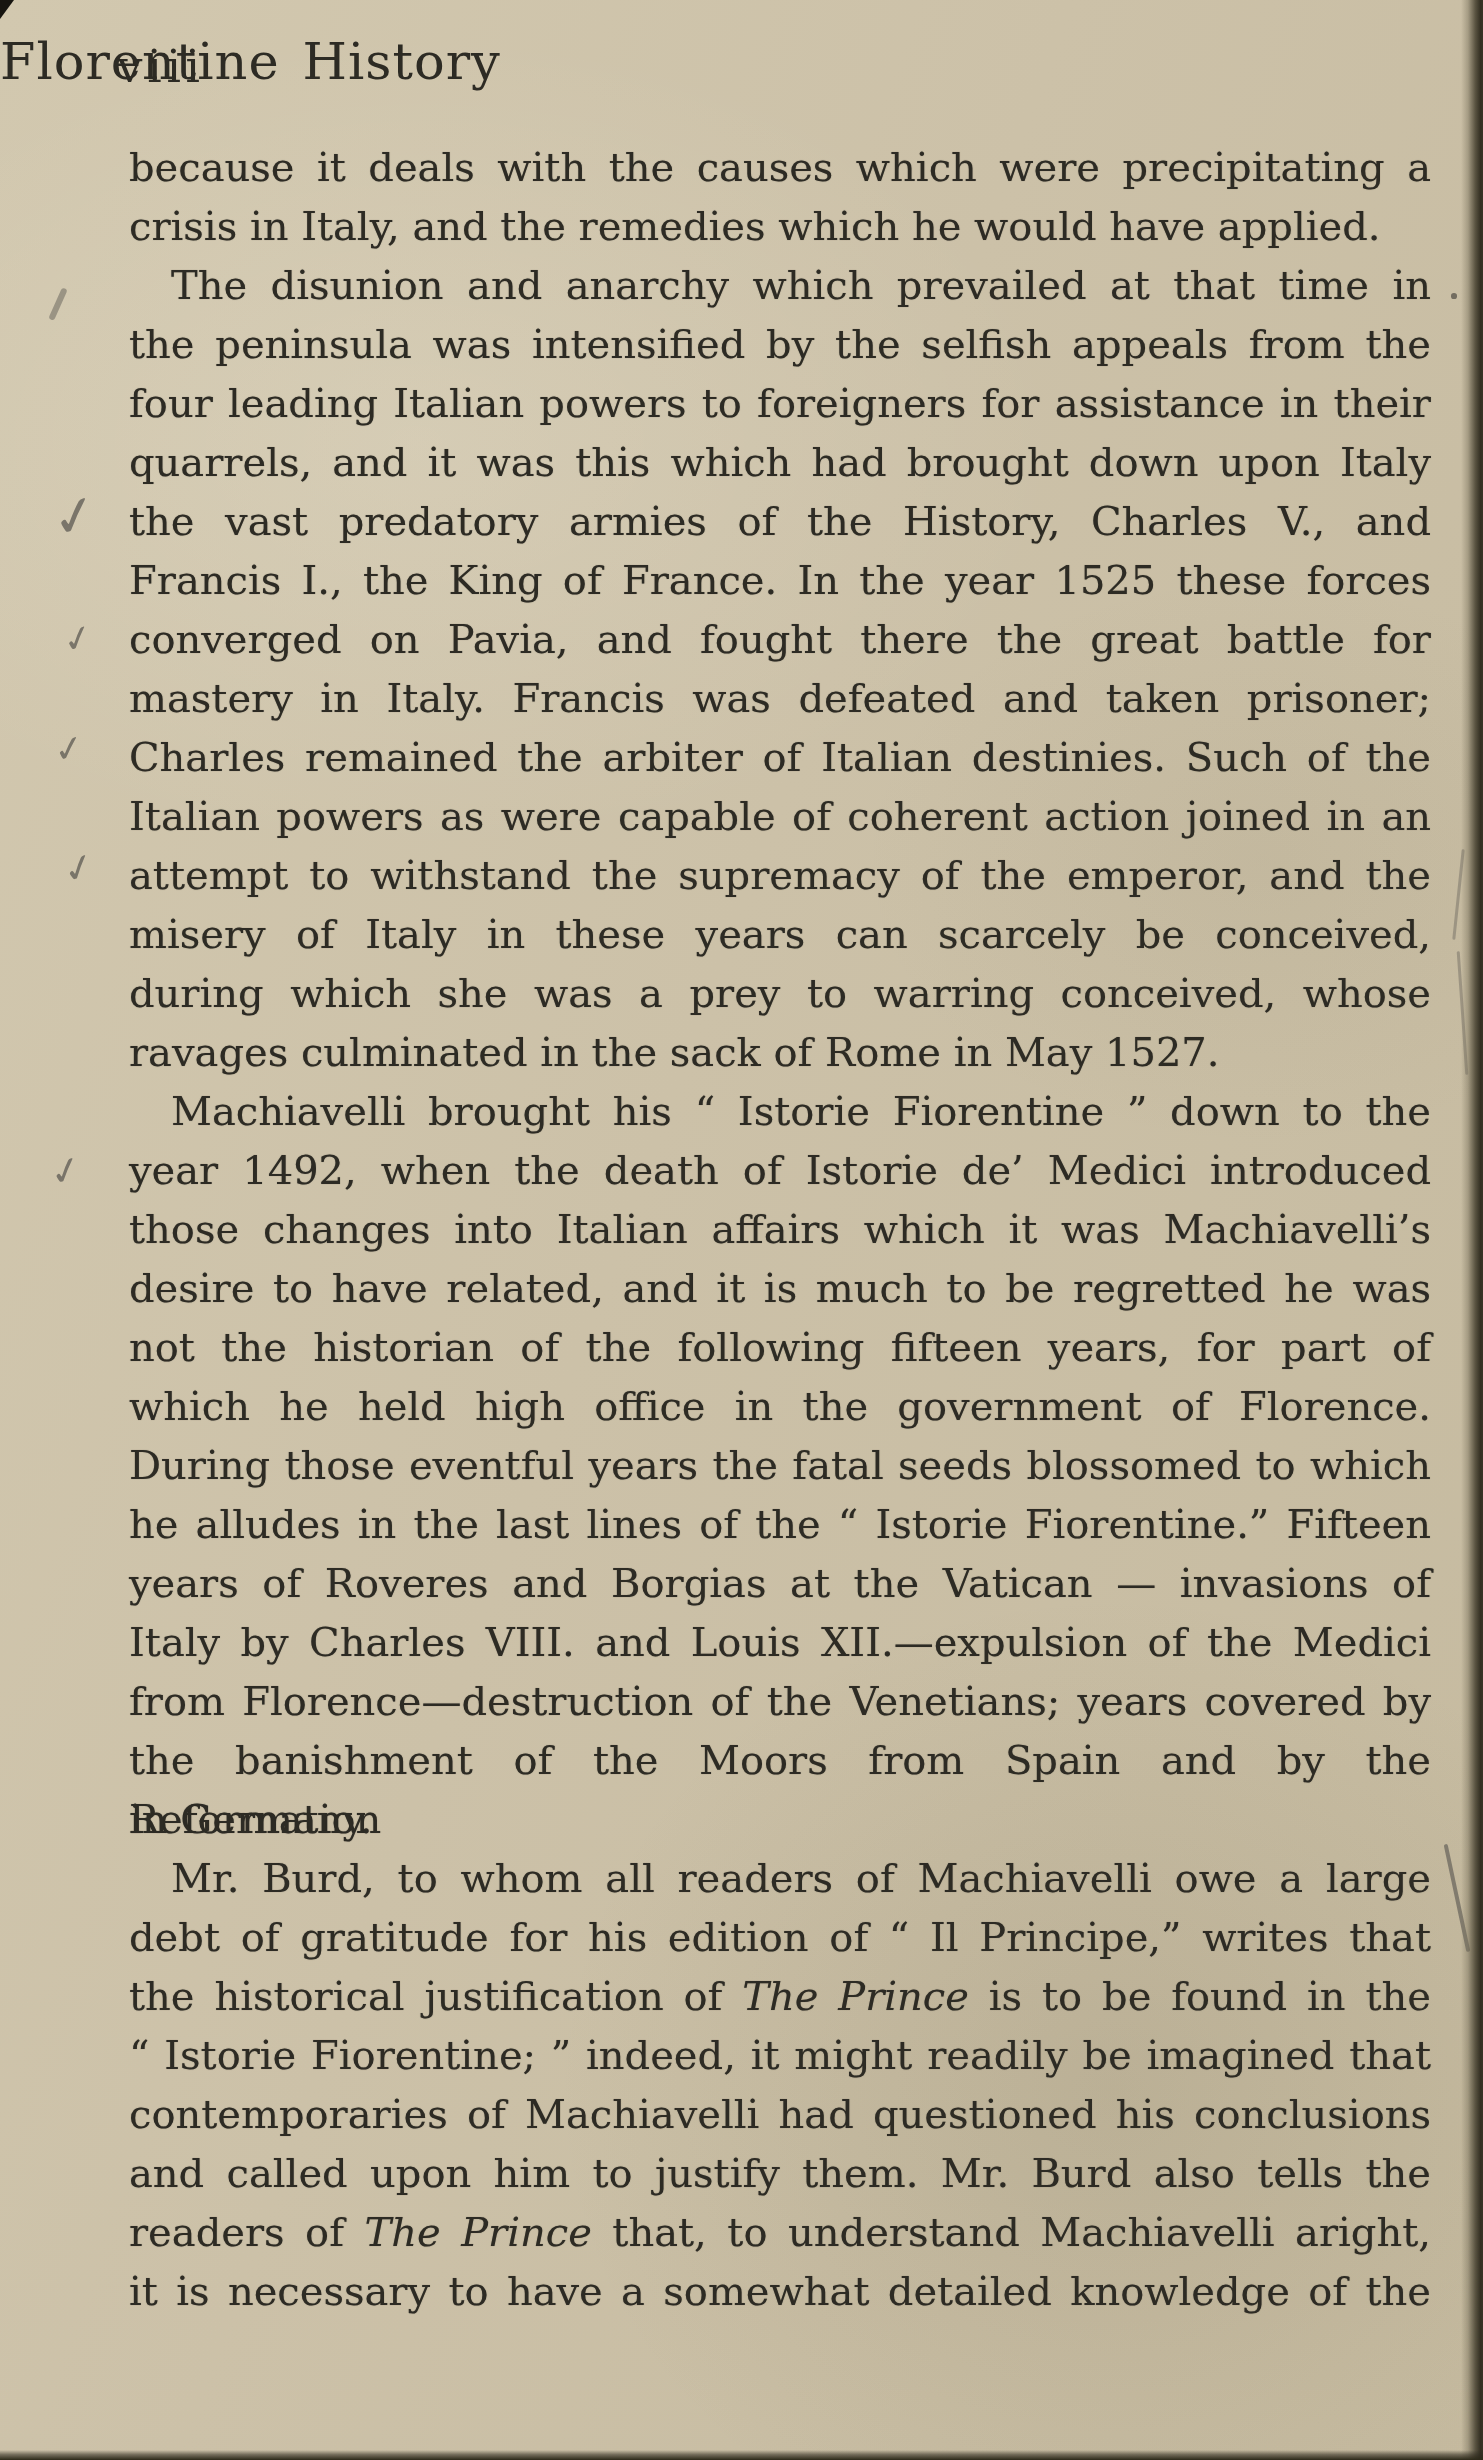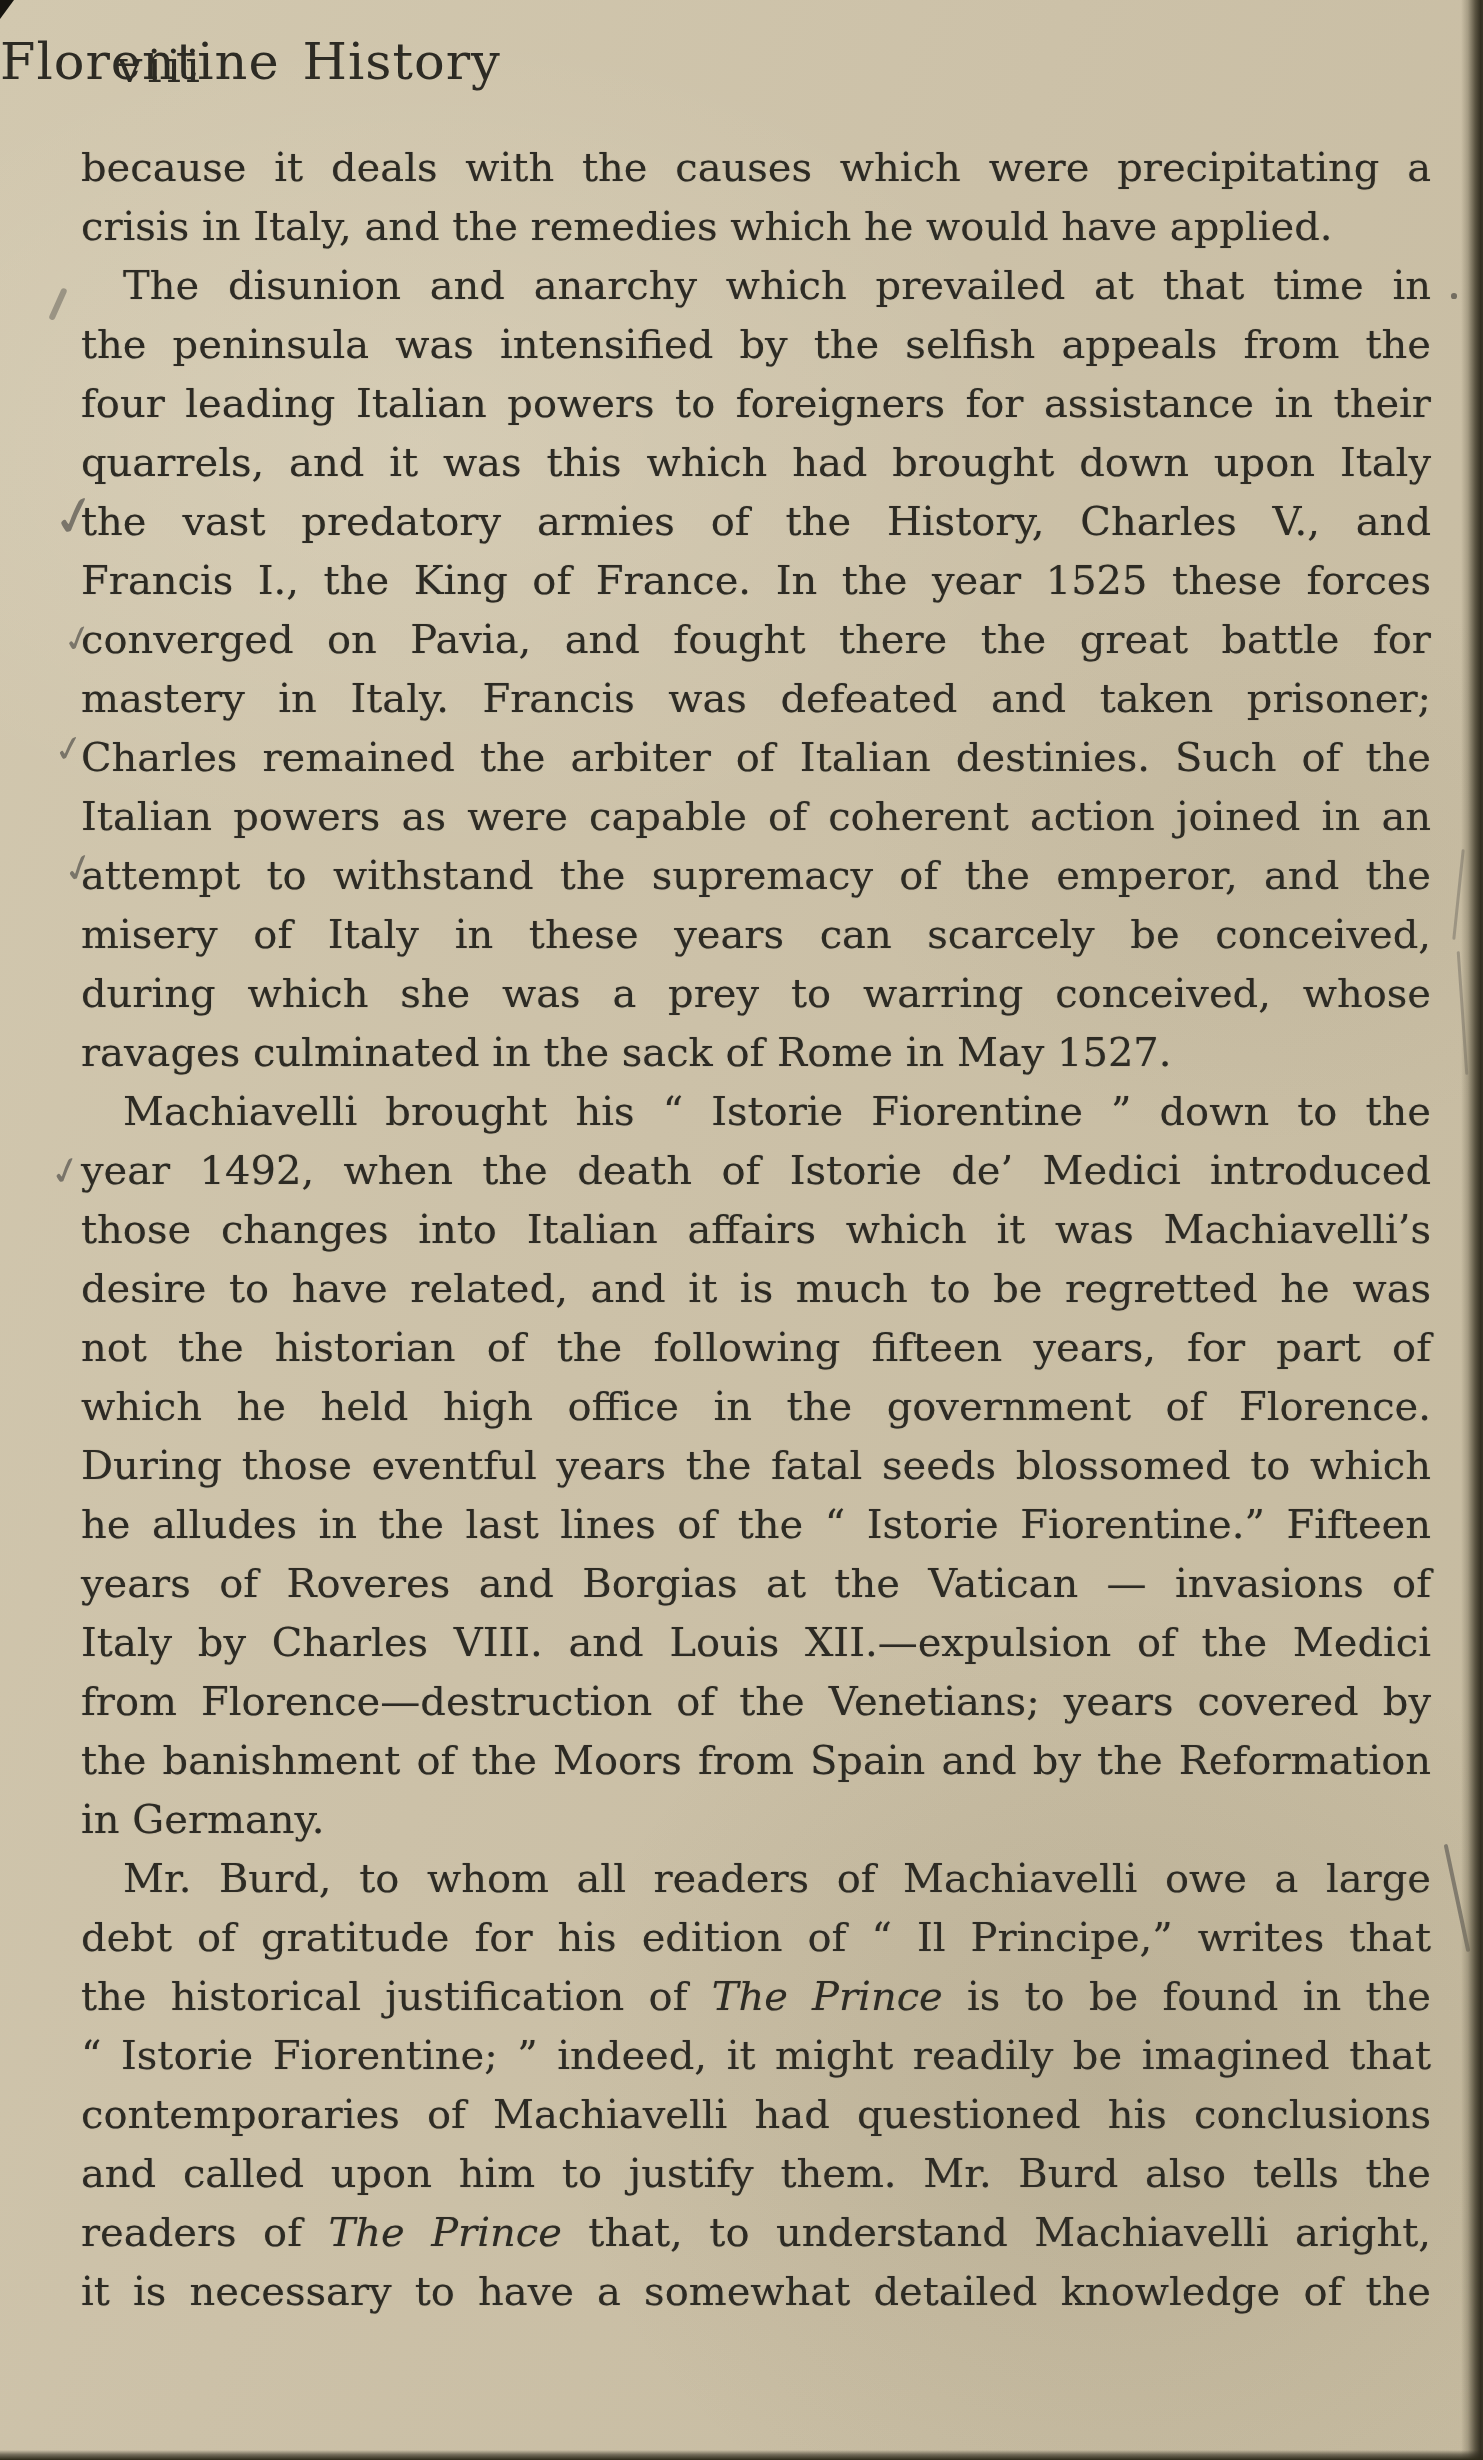--- a/index.html
+++ b/index.html
@@ -41,20 +41,21 @@
   }
   
   .text-block{
     position:absolute;left:81px;top:138px;width:1350px;
   }
   .line{
     height:59px;line-height:59px;font-size:40px;
     text-align:justify;text-align-last:justify;
     white-space:normal;
     text-shadow:0 0 1px rgba(45,43,36,.45);
+    margin-left:48px;
   }
   .line.nojust{text-align-last:left;}
   .line.indent{text-indent:42px;}
   .line em{font-style:italic;}
   
   .check{
     position:absolute;
     font-family:"DejaVu Sans", sans-serif;font-weight:bold;
     color:#6b675e;opacity:.85;line-height:1;
   }

